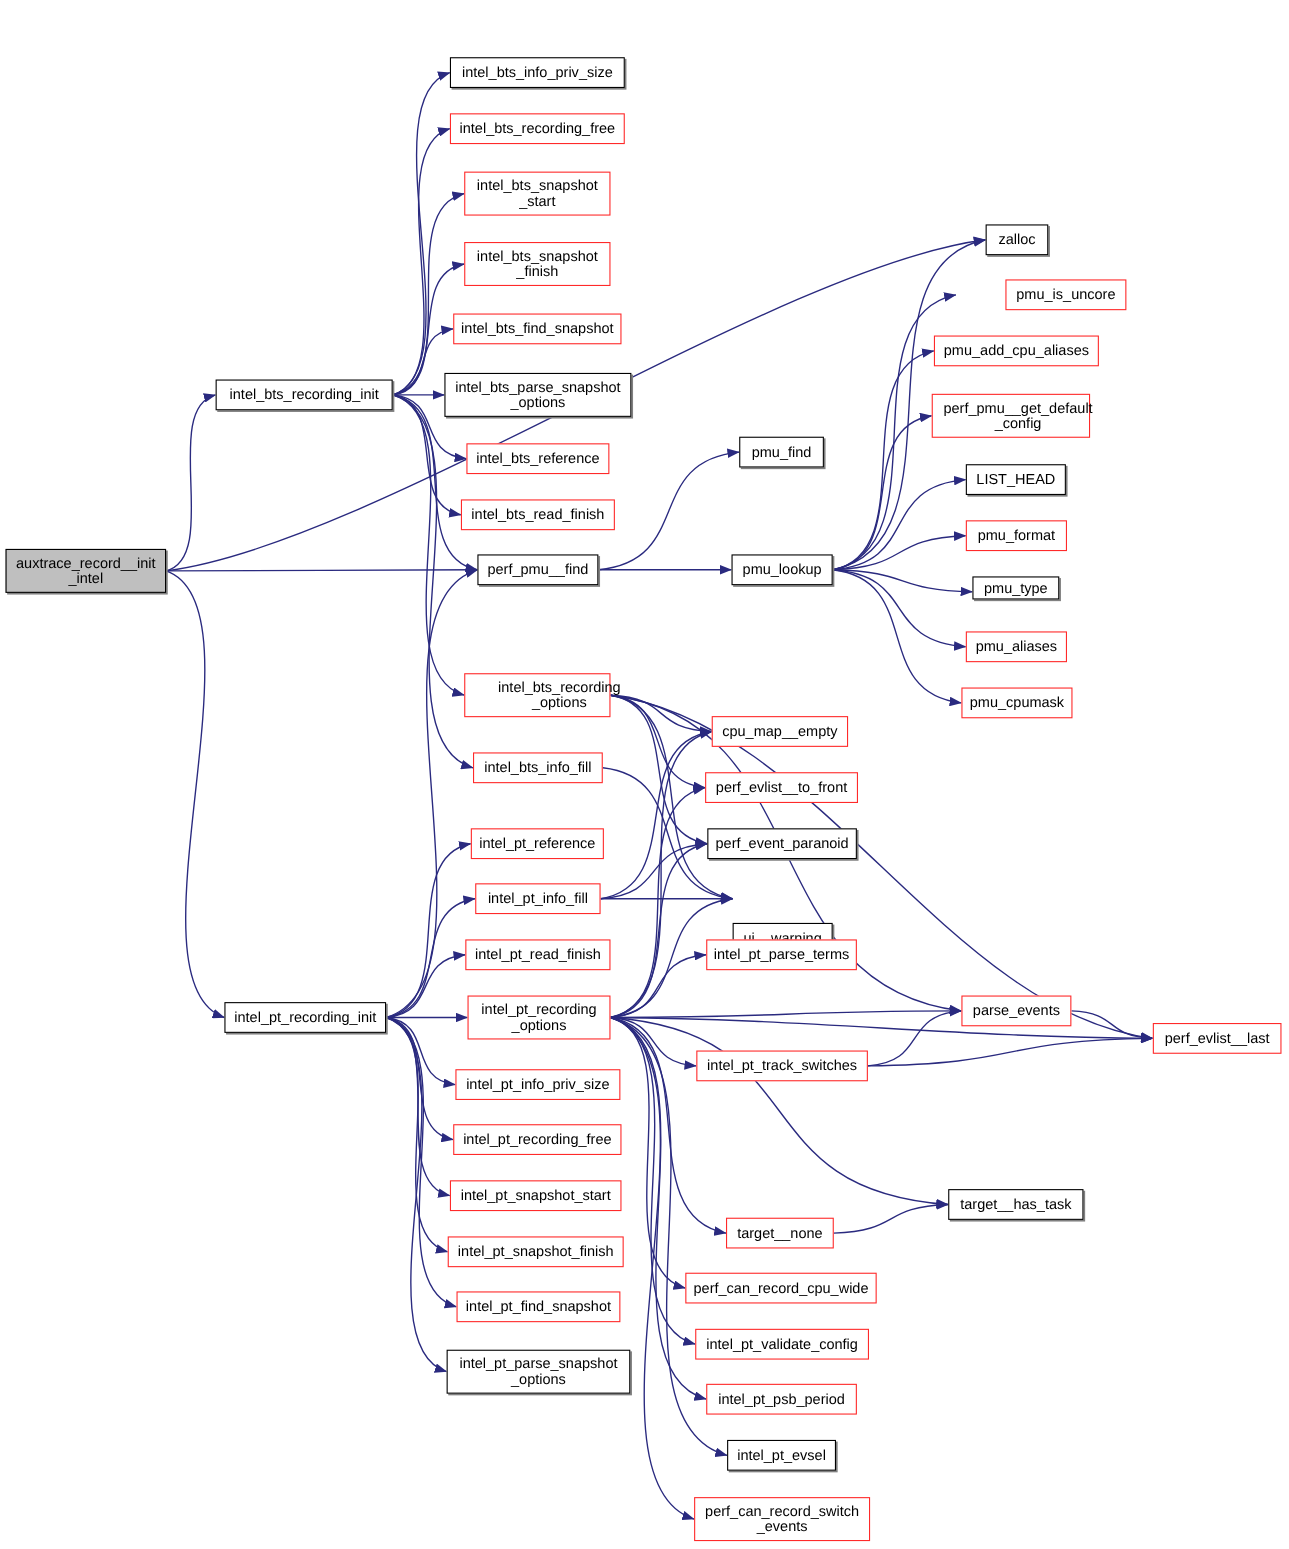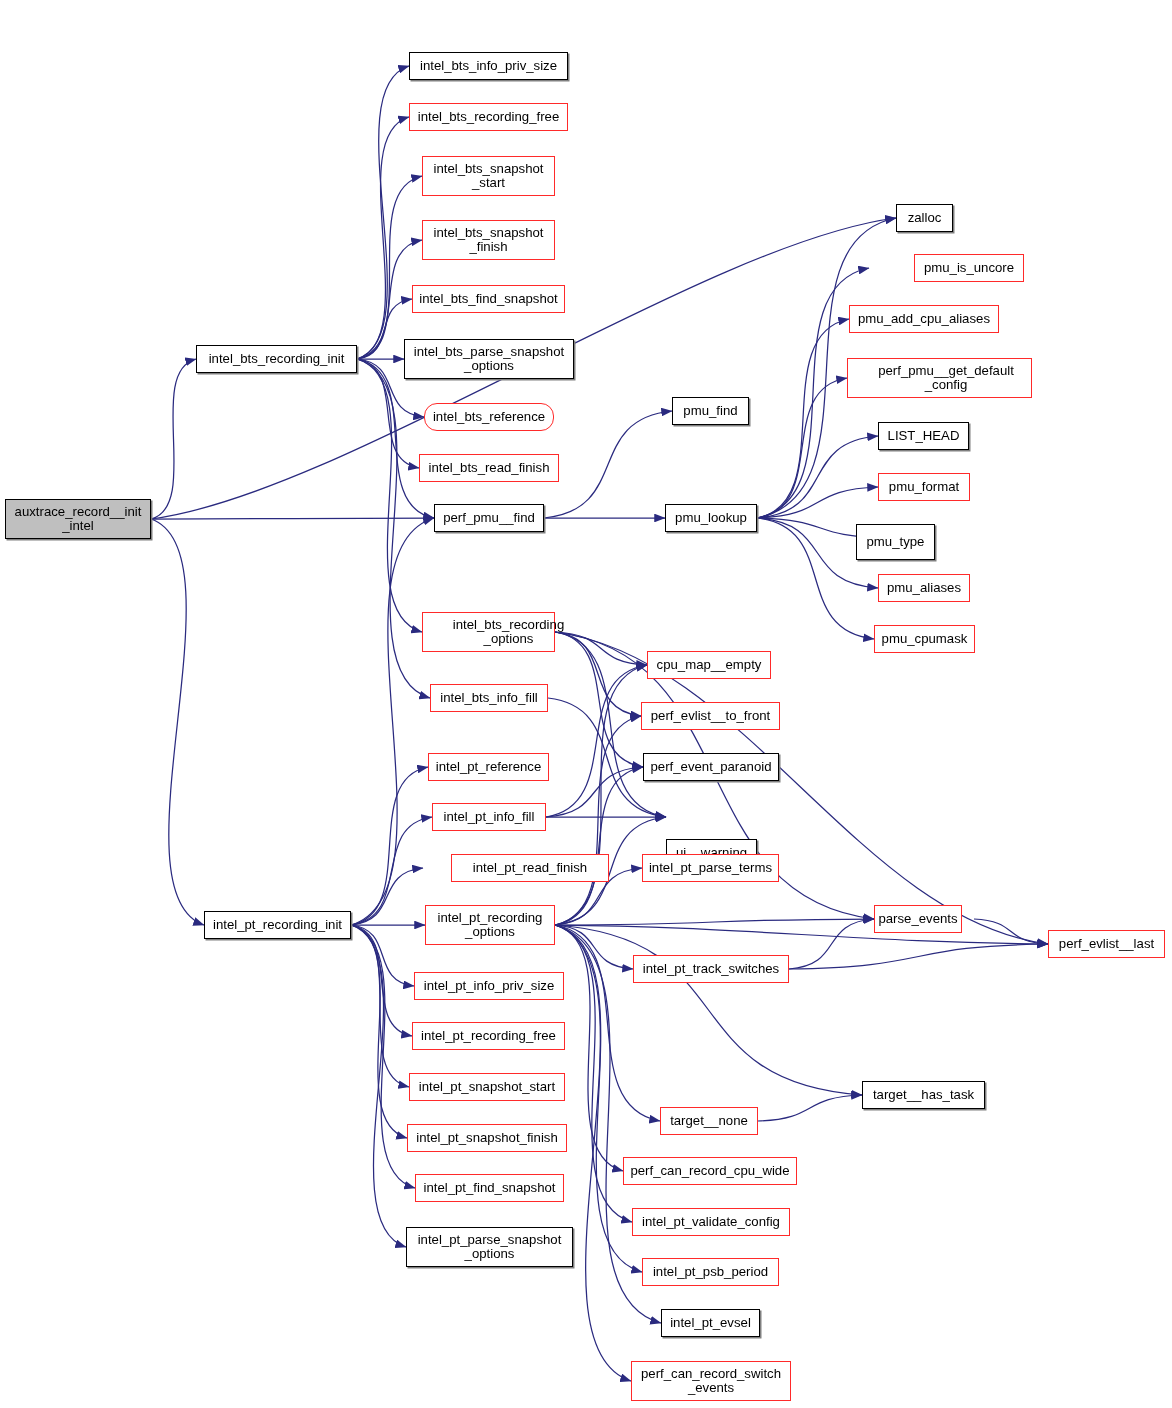--- a/index.html
+++ b/index.html
@@ -98,59 +98,59 @@
 _intel</div>
       <div class="node black" style="left: 409px; top: 52px; width: 159px; height: 28px;">intel_bts_info_priv_size</div>
       <div class="node red" style="left: 409px; top: 103px; width: 159px; height: 28px;">intel_bts_recording_free</div>
       <div class="node red" style="left: 422px; top: 156px; width: 133px; height: 40px;">intel_bts_snapshot
 _start</div>
       <div class="node red" style="left: 422px; top: 220px; width: 133px; height: 40px;">intel_bts_snapshot
 _finish</div>
       <div class="node red" style="left: 412px; top: 285px; width: 153px; height: 28px;">intel_bts_find_snapshot</div>
       <div class="node black" style="left: 404px; top: 339px; width: 170px; height: 40px;">intel_bts_parse_snapshot
 _options</div>
-      <div class="node red" style="left: 424px; top: 403px; width: 130px; height: 28px; border-radius: 13px;">intel_bts_reference</div>
+      <div class="node red" style="left: 424px; top: 403px; width: 130px; height: 28px;">intel_bts_reference</div>
       <div class="node red" style="left: 419px; top: 454px; width: 140px; height: 28px;">intel_bts_read_finish</div>
       <div class="node black" style="left: 196px; top: 345px; width: 161px; height: 28px;">intel_bts_recording_init</div>
       <div class="node black" style="left: 434px; top: 504px; width: 110px; height: 28px;">perf_pmu__find</div>
       <div class="node black" style="left: 672px; top: 397px; width: 77px; height: 28px;">pmu_find</div>
       <div class="node black" style="left: 665px; top: 504px; width: 92px; height: 28px;">pmu_lookup</div>
       <div class="node black" style="left: 896px; top: 204px; width: 57px; height: 28px;">zalloc</div>
       <div class="node red" style="left: 869px; top: 254px; width: 110px; height: 28px; margin-left: 45px;">pmu_is_uncore</div>
       <div class="node red" style="left: 849px; top: 305px; width: 150px; height: 28px;">pmu_add_cpu_aliases</div>
-      <div class="node red" style="left: 847px; top: 358px; width: 185px; height: 40px; padding-left: 13px;">perf_pmu__get_default
+      <div class="node red" style="left: 847px; top: 358px; width: 144px; height: 40px; padding-left: 13px;">perf_pmu__get_default
 _config</div>
       <div class="node black" style="left: 878px; top: 422px; width: 91px; height: 28px;">LIST_HEAD</div>
       <div class="node red" style="left: 878px; top: 473px; width: 92px; height: 28px;">pmu_format</div>
-      <div class="node black" style="left: 856px; top: 524px; width: 79px; height: 36px;">pmu_type</div>
+      <div class="node black" style="left: 884px; top: 524px; width: 79px; height: 21px;">pmu_type</div>
       <div class="node red" style="left: 878px; top: 574px; width: 92px; height: 28px;">pmu_aliases</div>
       <div class="node red" style="left: 874px; top: 625px; width: 101px; height: 28px;">pmu_cpumask</div>
       <div class="node red" style="left: 422px; top: 612px; width: 133px; height: 40px; padding-left: 40px;">intel_bts_recording
 _options</div>
       <div class="node red" style="left: 430px; top: 684px; width: 118px; height: 28px;">intel_bts_info_fill</div>
       <div class="node red" style="left: 647px; top: 651px; width: 124px; height: 28px;">cpu_map__empty</div>
       <div class="node red" style="left: 641px; top: 702px; width: 139px; height: 28px;">perf_evlist__to_front</div>
       <div class="node black" style="left: 643px; top: 753px; width: 136px; height: 28px;">perf_event_paranoid</div>
       <div class="node black" style="left: 666px; top: 803px; width: 91px; height: 28px; margin-top: 36px;">ui__warning</div>
       <div class="node red" style="left: 642px; top: 854px; width: 137px; height: 28px;">intel_pt_parse_terms</div>
       <div class="node red" style="left: 428px; top: 753px; width: 121px; height: 28px;">intel_pt_reference</div>
       <div class="node red" style="left: 432px; top: 803px; width: 114px; height: 28px;">intel_pt_info_fill</div>
-      <div class="node red" style="left: 423px; top: 854px; width: 158px; height: 28px; margin-left: 28px;">intel_pt_read_finish</div>
+      <div class="node red" style="left: 423px; top: 854px; width: 132px; height: 28px;">intel_pt_read_finish</div>
       <div class="node red" style="left: 425px; top: 905px; width: 130px; height: 40px;">intel_pt_recording
 _options</div>
       <div class="node black" style="left: 204px; top: 911px; width: 147px; height: 28px;">intel_pt_recording_init</div>
       <div class="node red" style="left: 414px; top: 972px; width: 150px; height: 28px;">intel_pt_info_priv_size</div>
       <div class="node red" style="left: 412px; top: 1022px; width: 153px; height: 28px;">intel_pt_recording_free</div>
       <div class="node red" style="left: 409px; top: 1073px; width: 156px; height: 28px;">intel_pt_snapshot_start</div>
       <div class="node red" style="left: 407px; top: 1124px; width: 160px; height: 28px;">intel_pt_snapshot_finish</div>
       <div class="node red" style="left: 415px; top: 1174px; width: 149px; height: 28px;">intel_pt_find_snapshot</div>
       <div class="node black" style="left: 406px; top: 1227px; width: 167px; height: 40px;">intel_pt_parse_snapshot
 _options</div>
       <div class="node red" style="left: 633px; top: 955px; width: 156px; height: 28px;">intel_pt_track_switches</div>
-      <div class="node red" style="left: 874px; top: 905px; width: 88px; height: 28px;">parse_events</div>
+      <div class="node red" style="left: 874px; top: 905px; width: 100px; height: 28px;">parse_events</div>
       <div class="node red" style="left: 1048px; top: 930px; width: 117px; height: 28px;">perf_evlist__last</div>
       <div class="node red" style="left: 660px; top: 1107px; width: 98px; height: 28px;">target__none</div>
       <div class="node black" style="left: 862px; top: 1081px; width: 123px; height: 28px;">target__has_task</div>
       <div class="node red" style="left: 623px; top: 1157px; width: 174px; height: 28px;">perf_can_record_cpu_wide</div>
       <div class="node red" style="left: 632px; top: 1208px; width: 158px; height: 28px;">intel_pt_validate_config</div>
       <div class="node red" style="left: 642px; top: 1258px; width: 137px; height: 28px;">intel_pt_psb_period</div>
       <div class="node black" style="left: 661px; top: 1309px; width: 99px; height: 28px;">intel_pt_evsel</div>
       <div class="node red" style="left: 631px; top: 1361px; width: 160px; height: 40px;">perf_can_record_switch
 _events</div>
     </div>

